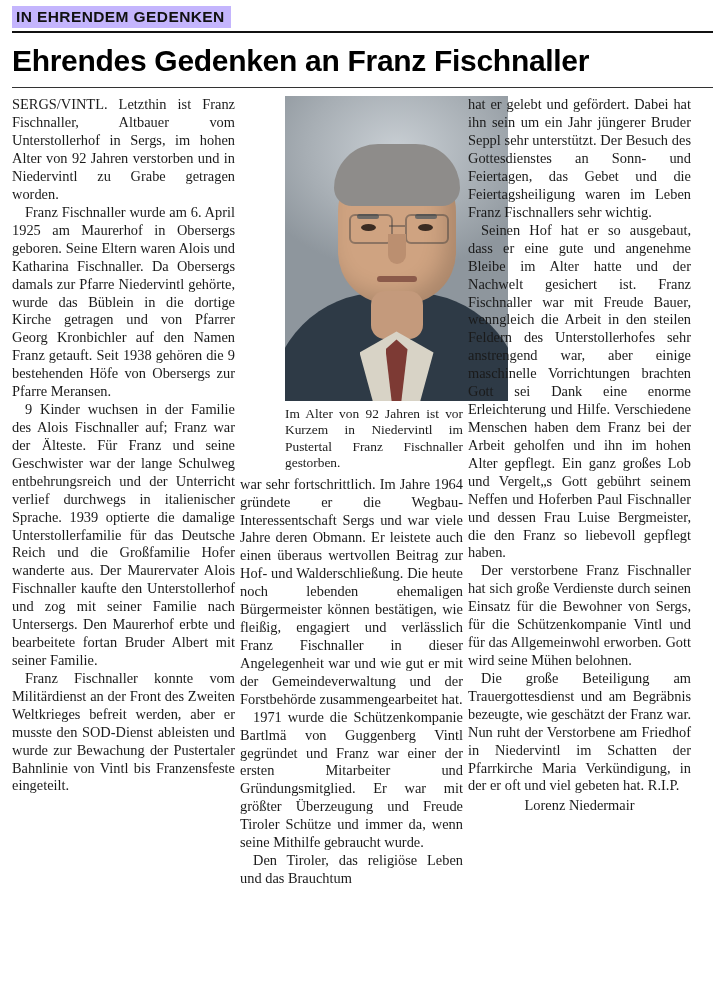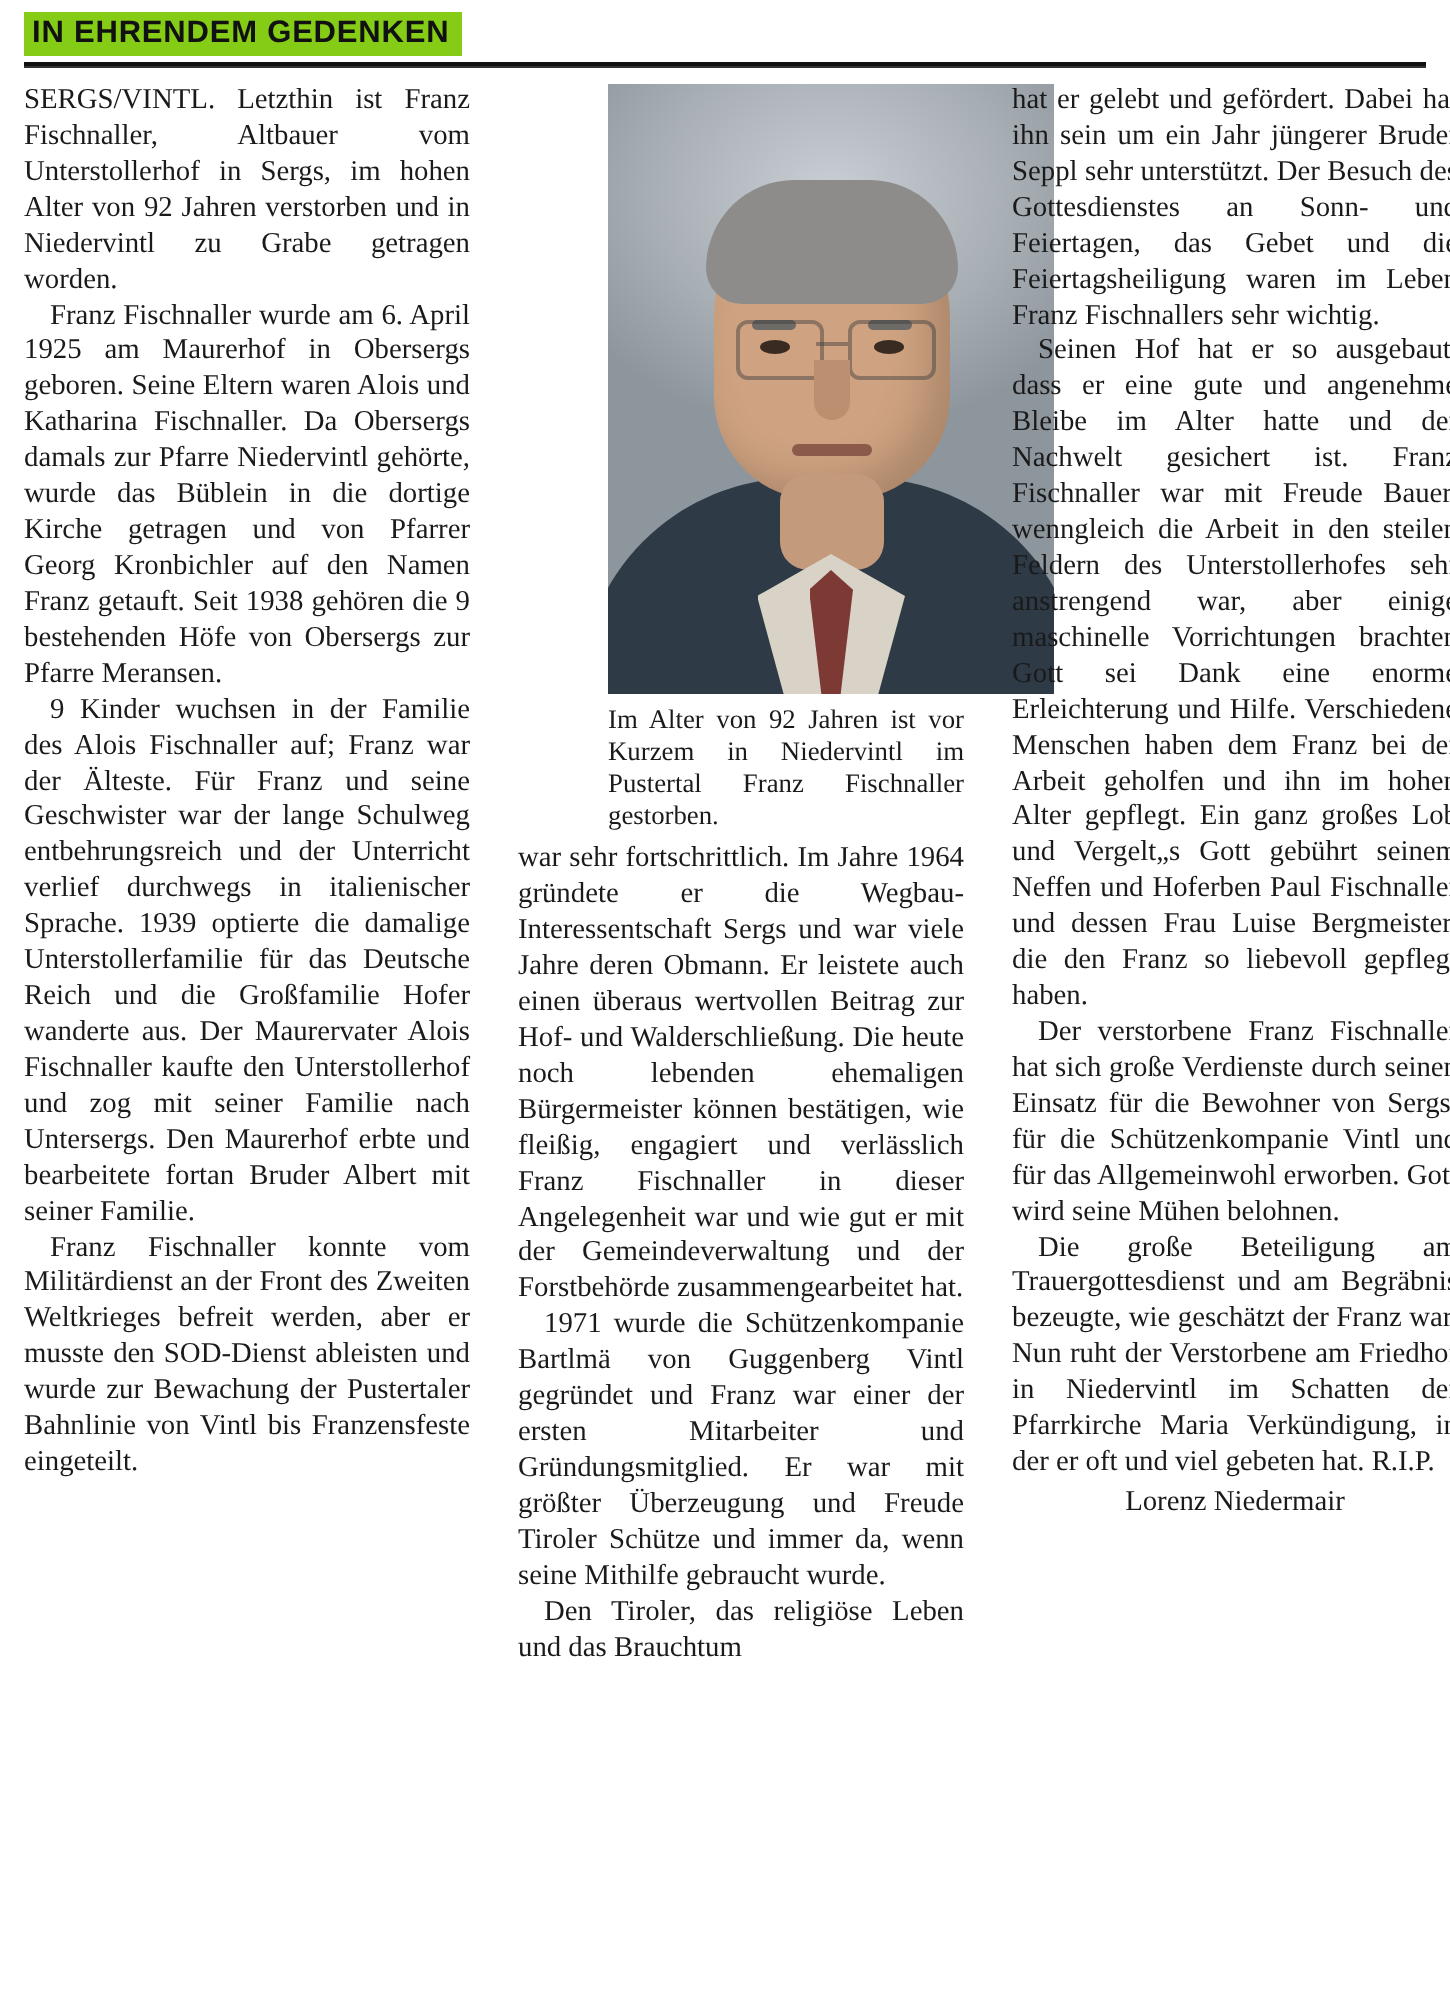--- a/index.html
+++ b/index.html
@@ -24,21 +24,21 @@
   }
 
   
   .kicker-wrap {
     margin-top: 6px;
     border-bottom: 2px solid #111;
     padding-bottom: 3px;
   }
   .kicker {
     display: inline-block;
-    background: #84cc16;
+    background: #c4b5fd;
     color: #111;
     font-family: "Liberation Sans", sans-serif;
     font-weight: bold;
     font-size: 15.5px;
     letter-spacing: 0.4px;
     padding: 2px 6px 2px 4px;
   }
 
   
   .headline {
@@ -52,21 +52,21 @@
   }
   .headline-rule {
     border: none;
     border-top: 1px solid #333;
     margin: 0 0 8px 0;
   }
 
   
   .cols {
     display: flex;
-    gap: 24px;
+    gap: 5px;
     height: 880px;
   }
   .col {
     width: 223px;
     flex: 0 0 223px;
     position: relative;
   }
   p {
     margin: 0;
     text-align: justify;
@@ -184,20 +184,21 @@
 </style>
 </head>
 <body>
 
 <div class="page">
 
   <div class="kicker-wrap">
     <span class="kicker">IN EHRENDEM GEDENKEN</span>
   </div>
 
+  <h1 class="headline">Ehrendes Gedenken an Franz Fischnaller</h1>
   <hr class="headline-rule">
 
   <div class="cols">
 
     <div class="col">
       <p>SERGS/VINTL. Letzthin ist Franz Fischnaller, Altbauer vom Unterstollerhof in Sergs, im hohen Alter von 92 Jahren verstorben und in Niedervintl zu Grabe getragen worden.</p>
       <p class="indent">Franz Fischnaller wurde am 6. April 1925 am Maurerhof in Obersergs geboren. Seine Eltern waren Alois und Katharina Fischnaller. Da Obersergs damals zur Pfarre Niedervintl gehörte, wurde das Büblein in die dortige Kirche getragen und von Pfarrer Georg Kronbichler auf den Namen Franz getauft. Seit 1938 gehören die 9 bestehenden Höfe von Obersergs zur Pfarre Meransen.</p>
       <p class="indent">9 Kinder wuchsen in der Familie des Alois Fischnaller auf; Franz war der Älteste. Für Franz und seine Geschwister war der lange Schulweg entbehrungsreich und der Unterricht verlief durchwegs in italienischer Sprache. 1939 optierte die damalige Unterstollerfamilie für das Deutsche Reich und die Großfamilie Hofer wanderte aus. Der Maurervater Alois Fischnaller kaufte den Unterstollerhof und zog mit seiner Familie nach Untersergs. Den Maurerhof erbte und bearbeitete fortan Bruder Albert mit seiner Familie.</p>
       <p class="indent">Franz Fischnaller konnte vom Militärdienst an der Front des Zweiten Weltkrieges befreit werden, aber er musste den SOD-Dienst ableisten und wurde zur Bewachung der Pustertaler Bahnlinie von Vintl bis Franzensfeste eingeteilt.</p>
     </div>

